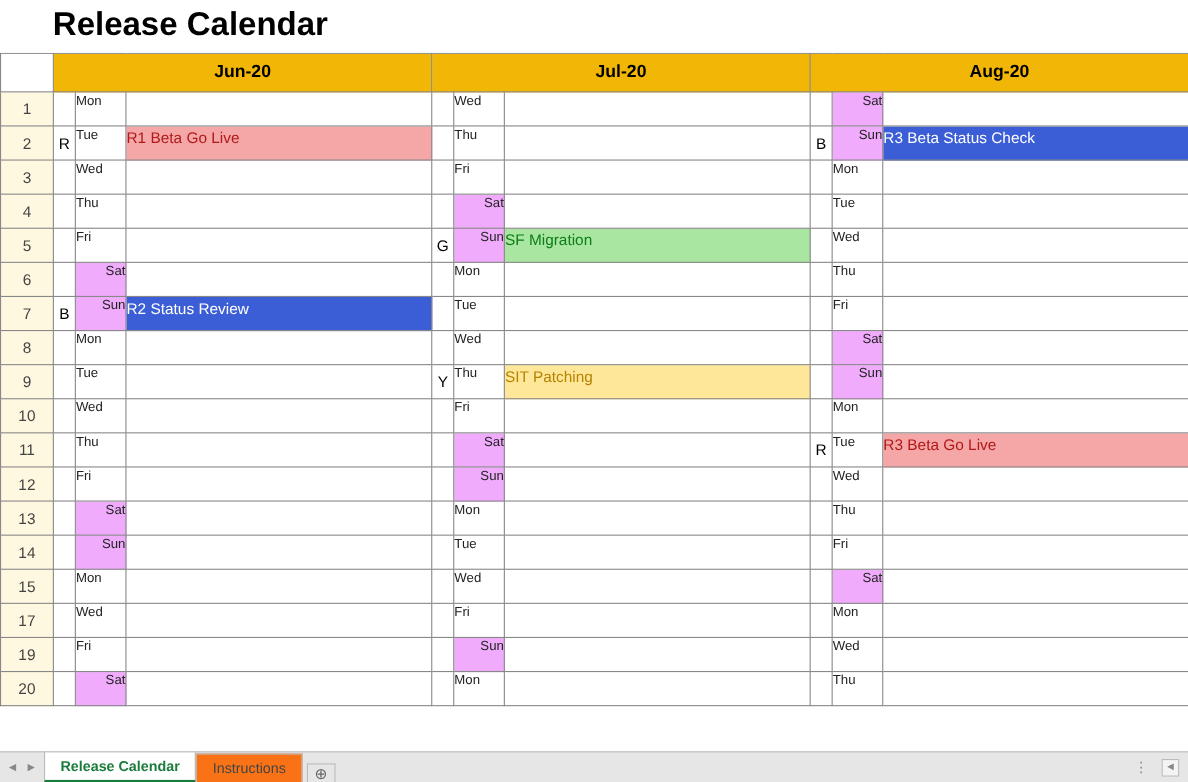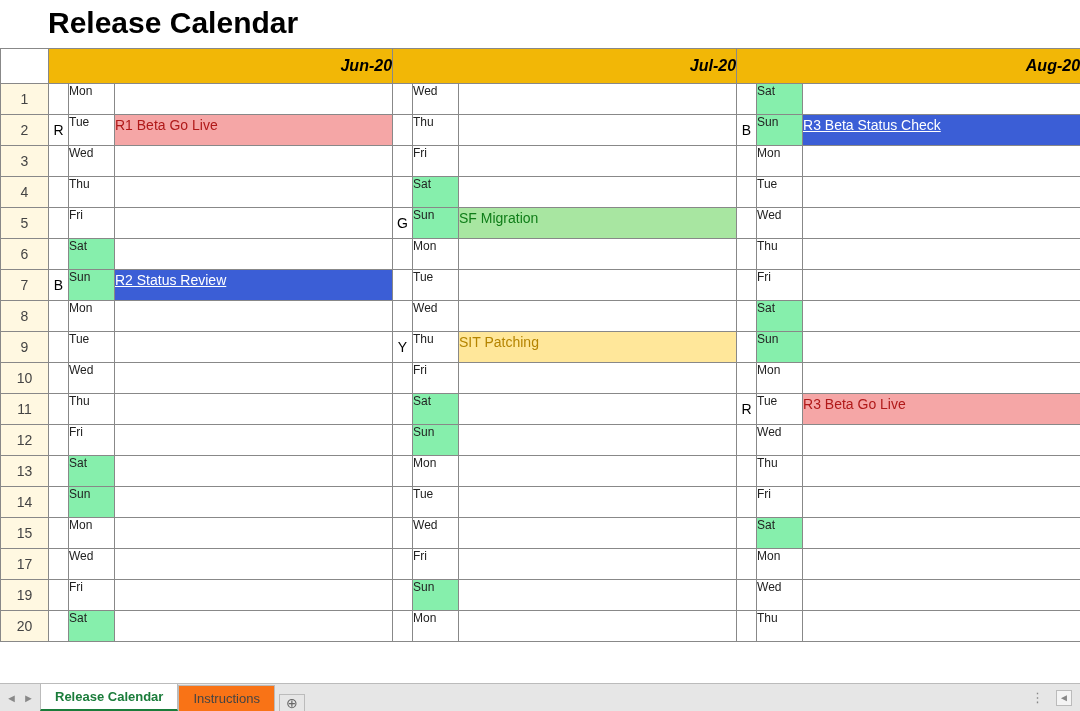--- a/index.html
+++ b/index.html
@@ -7,29 +7,29 @@
   .wrap { width: 1080px; height: 711px; display: flex; flex-direction: column; }
   .title-row { padding: 6px 10px 8px 48px; }
   .title { font-size: 30px; font-weight: 700; color: #000; }
   .grid-area { flex: 1; overflow: hidden; }
   table.cal { border-collapse: collapse; table-layout: fixed; width: 1080px; }
   table.cal td, table.cal th { border: 1px solid #888; padding: 0; vertical-align: top; }
   col.rownum { width: 48px; }
   col.code { width: 20px; }
   col.day { width: 46px; }
   col.event { width: 278px; }
-  .month-hdr { background: #f2b706; color: #000; font-weight: 700; font-size: 16px; text-align: right; height: 34px; line-height: 34px; font-style: italic; }
+  .month-hdr { background: #f2b706; color: #000; font-weight: 700; font-size: 16px; text-align: center; height: 34px; line-height: 34px; }
   .rownum-hdr { background: #fff; border-left: none; border-top: none; }
   .rownum { background: #fff8e1; color: #444; font-size: 14px; text-align: center; height: 30px; line-height: 30px; border-left: none; }
   .code-cell { font-size: 14px; text-align: center; height: 30px; line-height: 30px; }
   .day-cell { font-size: 12px; padding: 2px 4px; height: 30px; line-height: 14px; color: #222; }
-  .day-cell.weekend { background: #86efac; }
+  .day-cell.weekend { background: #f0abfc; text-align: right; }
   .event-cell { font-size: 14px; padding: 4px 6px; height: 30px; line-height: 20px; }
   .ev-red   { background: #f5a6a6; color: #b01919; }
-  .ev-blue  { background: #3b5ed6; color: #fff; text-decoration: underline; }
+  .ev-blue  { background: #3b5ed6; color: #fff; }
   .ev-green { background: #a8e6a1; color: #0f7d18; }
   .ev-yellow{ background: #ffe79a; color: #b58400; }
 
   .footer { height: 28px; background: #e6e6e6; border-top: 1px solid #bbb; display: flex; align-items: stretch; font-size: 13px; position: relative; }
   .tabs { display: flex; align-items: flex-end; padding-left: 40px; gap: 0; }
   .arrows { position: absolute; left: 6px; top: 0; bottom: 0; display: flex; align-items: center; gap: 6px; color: #888; font-size: 11px; }
   .tab { padding: 5px 14px; background: #f97316; border: 1px solid #bbb; border-bottom: none; color: #444; cursor: pointer; }
   .tab.active { background: #fff; color: #1a7c3a; font-weight: 600; border-bottom: 2px solid #1a7c3a; }
   .tab-add { width: 26px; display: flex; align-items: center; justify-content: center; color: #666; border: 1px solid #bbb; border-bottom: none; background: #e6e6e6; cursor: pointer; margin-left: 4px; font-size: 14px; }
   .footer-right { margin-left: auto; display: flex; align-items: center; padding-right: 8px; gap: 10px; color: #888; }

